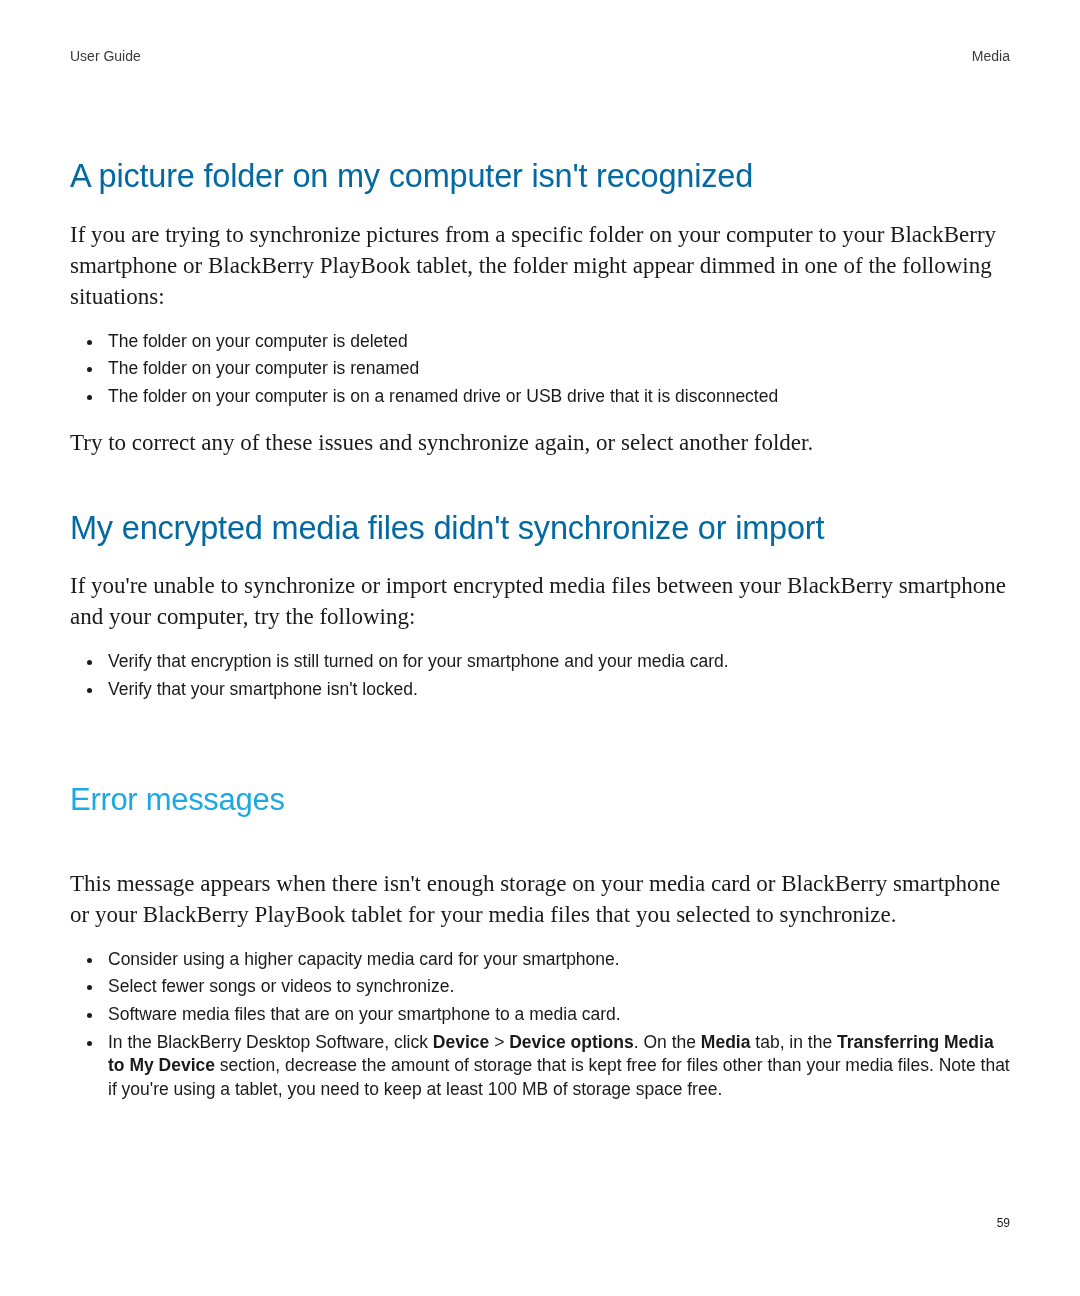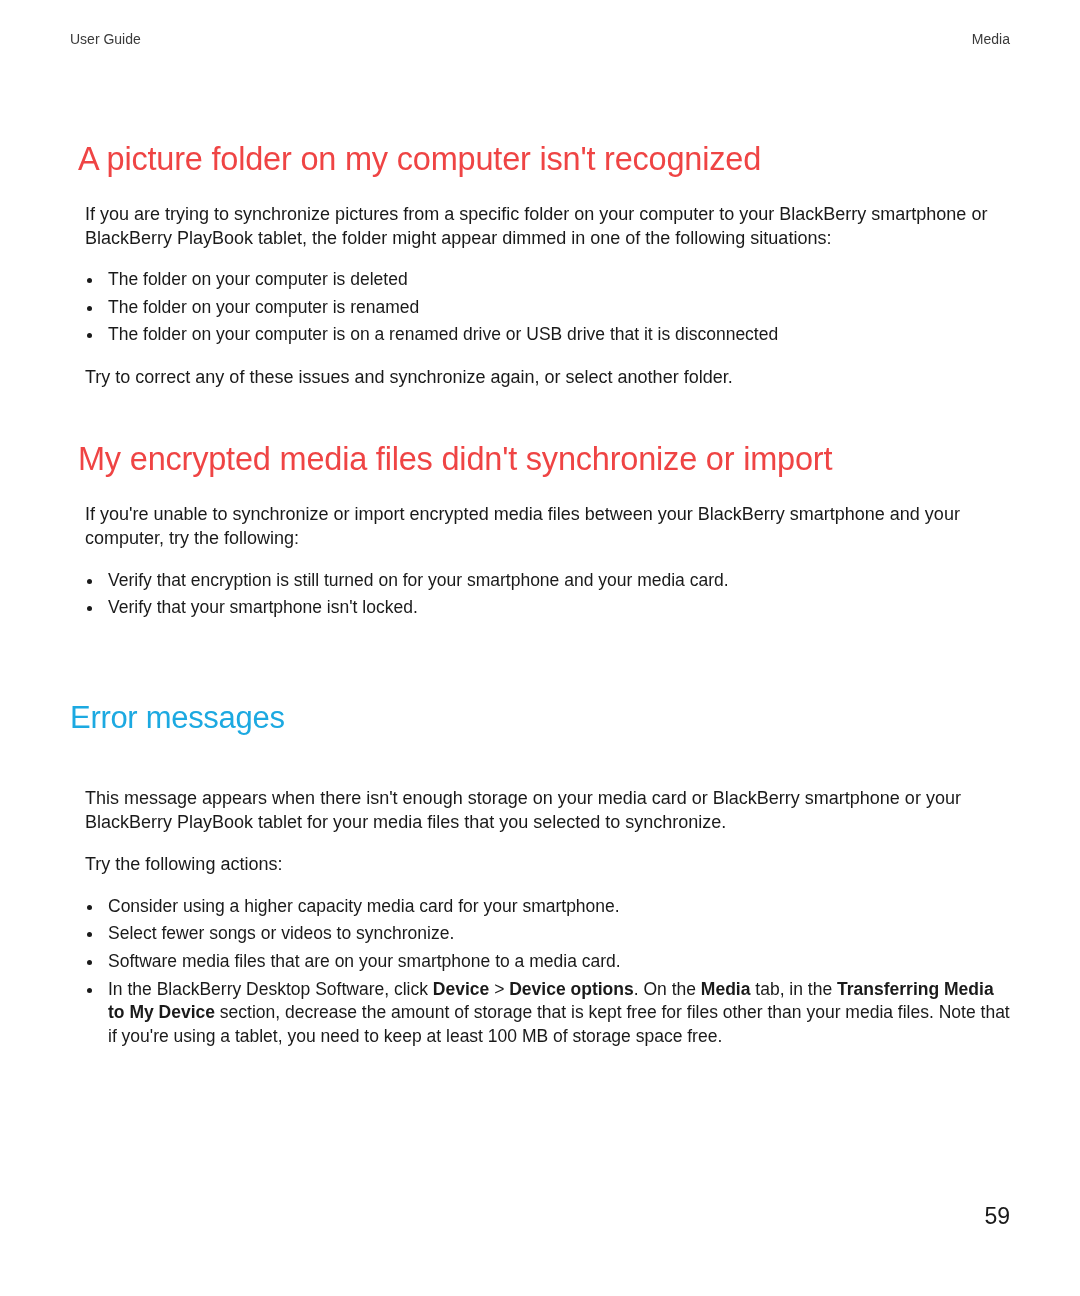--- a/index.html
+++ b/index.html
@@ -9,69 +9,70 @@
     width: 1080px;
     height: 1296px;
     background: #fff;
     font-family: "Helvetica Neue", Helvetica, Arial, sans-serif;
     color: #1a1a1a;
   }
   .page {
     position: relative;
     width: 1080px;
     height: 1272px;
-    padding: 31px 70px 40px 70px;
+    padding: 48px 70px 40px 70px;
   }
   .header-row {
     display: flex;
     justify-content: space-between;
     font-size: 14px;
     color: #3a3a3a;
     margin-bottom: 92px;
     font-weight: 400;
   }
   h2.section-title {
     font-size: 32.5px;
     font-weight: 400;
-    color: #ef4444;
-    margin: 0 0 22px 8px;
+    color: #0369a1;
+    margin: 0 0 22px 0;
     line-height: 1.25;
     letter-spacing: -0.2px;
   }
   h1.blue-title {
     font-size: 31px;
     font-weight: 400;
     color: #1ca9e1;
     margin: 80px 0 50px 0;
     letter-spacing: -0.3px;
   }
   p.body {
-    font-size: 18px;
+    font-size: 23px;
     line-height: 1.35;
-    margin: 0 0 18px 15px;
+    margin: 0 0 18px 0;
     color: #1a1a1a;
     font-weight: 400;
+    font-family: Liberation Serif, serif;
   }
   ul.bullets {
     margin: 0 0 18px 0;
     padding-left: 34px;
     list-style: disc;
   }
   ul.bullets li {
     font-size: 17.5px;
     line-height: 1.35;
     margin-bottom: 4px;
     padding-left: 4px;
   }
   .bold { font-weight: 700; }
   .page-num {
     position: absolute;
     bottom: 42px;
     right: 70px;
-    font-size: 23px;
+    font-size: 12px;
     color: #1a1a1a;
     text-align: center;
   }
   .section-block { margin-bottom: 50px; }
 </style>
 </head>
 <body>
 
 <div class="page">
 
@@ -97,21 +98,20 @@
     <ul class="bullets">
       <li>Verify that encryption is still turned on for your smartphone and your media card.</li>
       <li>Verify that your smartphone isn't locked.</li>
     </ul>
   </div>
 
   <h1 class="blue-title">Error messages</h1>
 
   <div class="section-block">
     <p class="body">This message appears when there isn't enough storage on your media card or BlackBerry smartphone or your BlackBerry PlayBook tablet for your media files that you selected to synchronize.</p>
-    <p class="body">Try the following actions:</p>
     <ul class="bullets">
       <li>Consider using a higher capacity media card for your smartphone.</li>
       <li>Select fewer songs or videos to synchronize.</li>
       <li>Software media files that are on your smartphone to a media card.</li>
       <li>
         <span>In the BlackBerry Desktop Software, click </span><span class="bold">Device</span><span> &gt; </span><span class="bold">Device options</span><span>. On the </span><span class="bold">Media</span><span> tab, in the </span><span class="bold">Transferring Media to My Device</span><span> section, decrease the amount of storage that is kept free for files other than your media files. Note that if you're using a tablet, you need to keep at least 100 MB of storage space free.</span>
       </li>
     </ul>
   </div>
 

